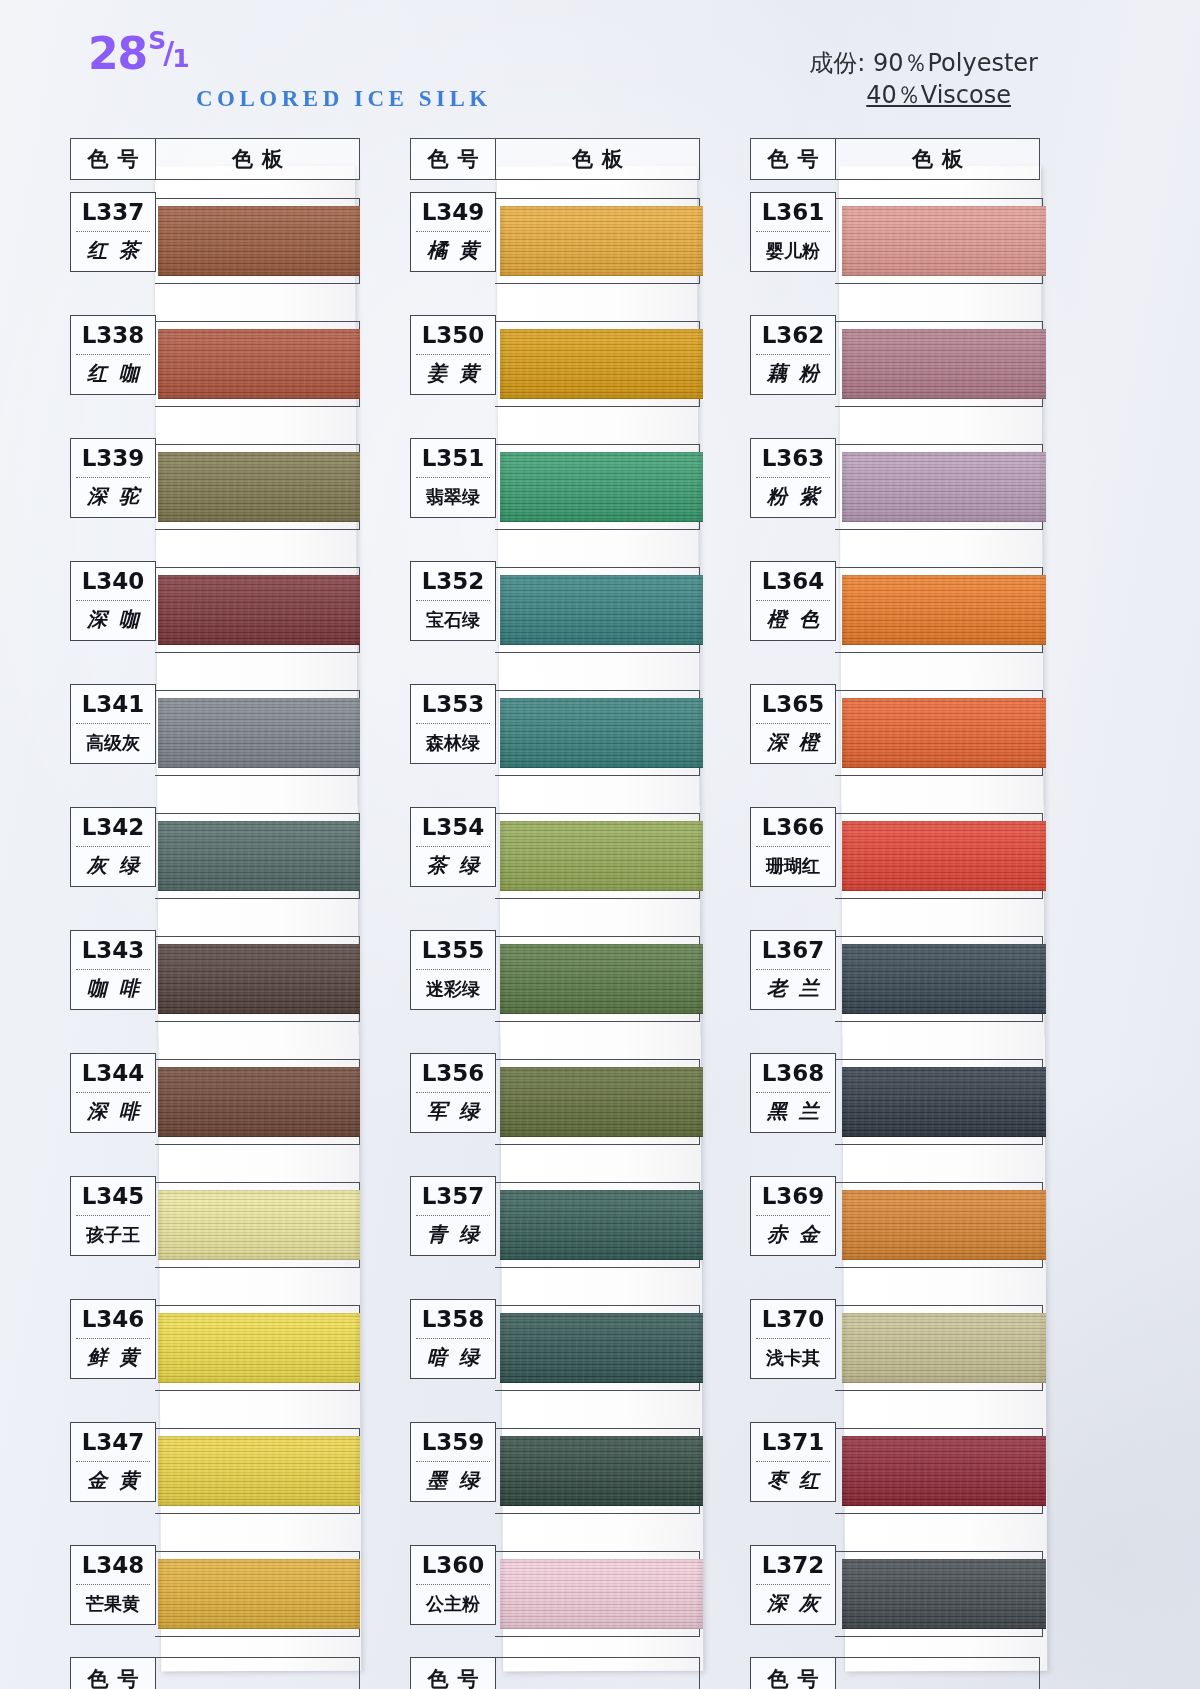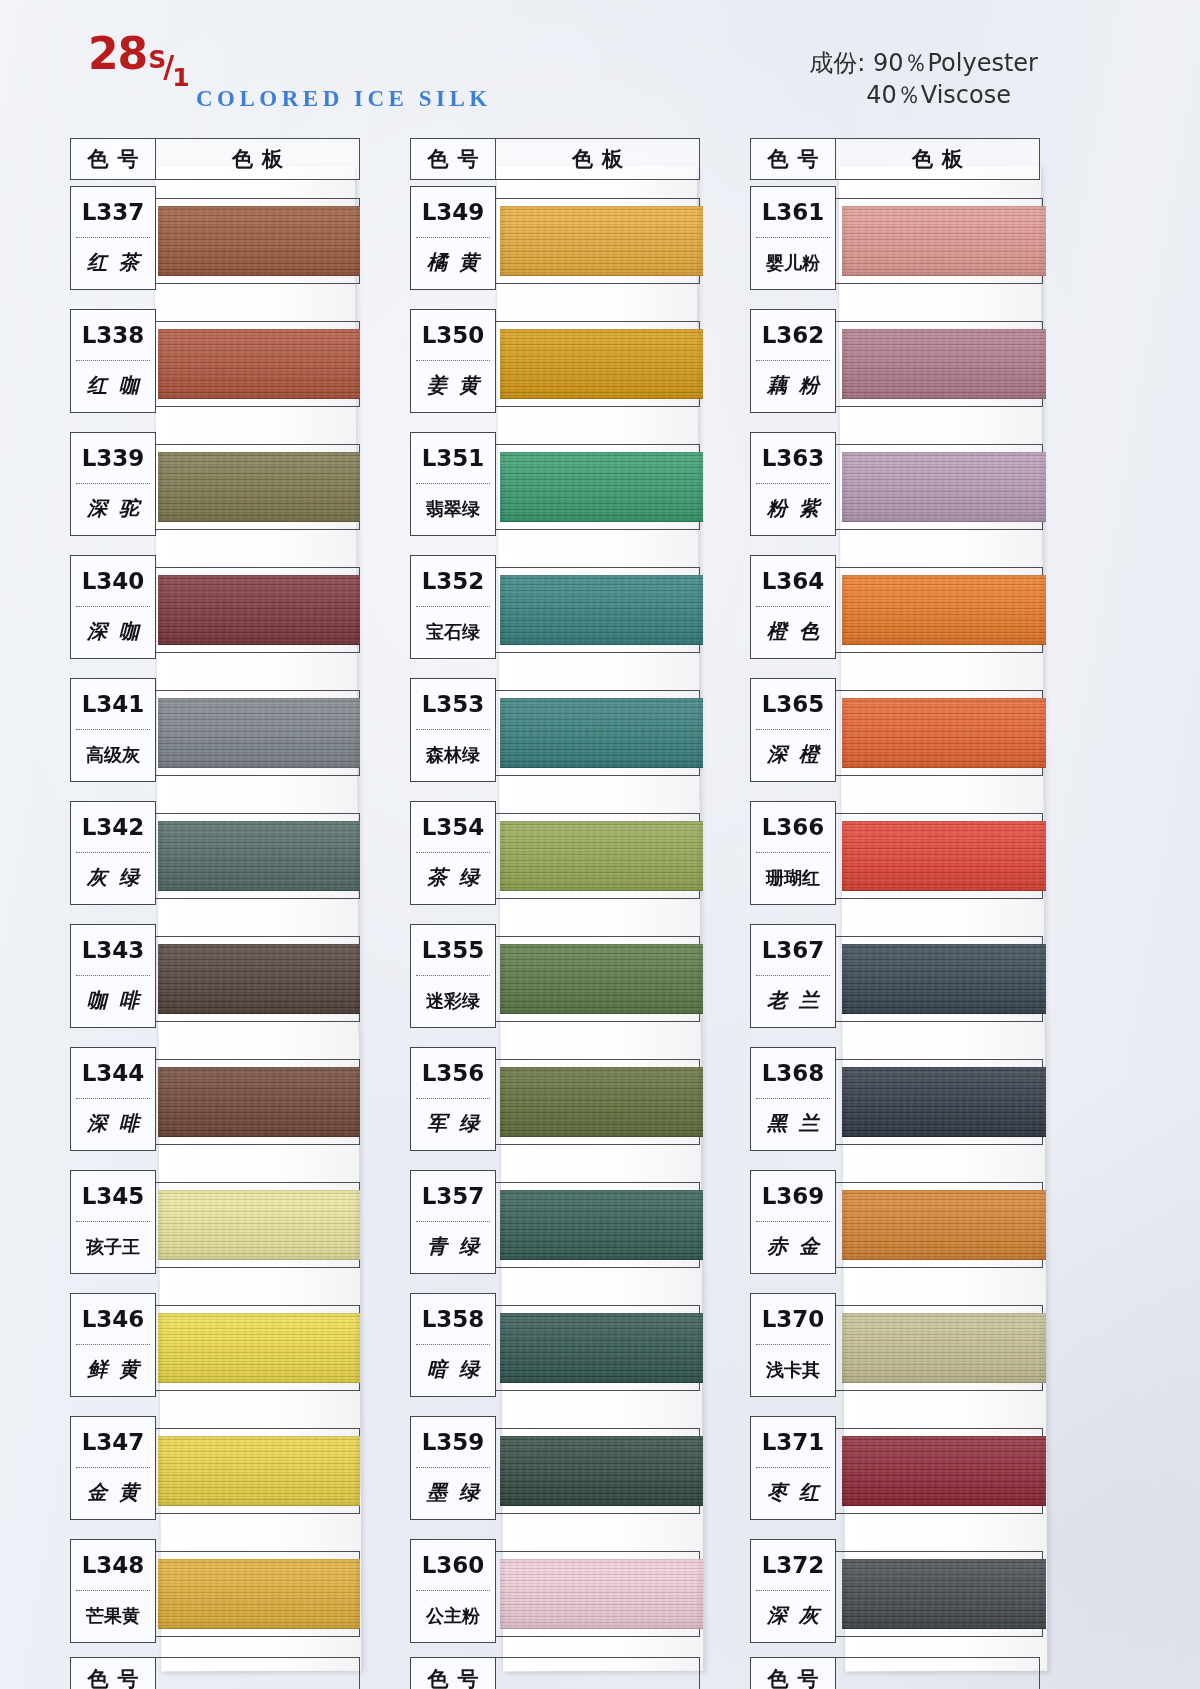--- a/index.html
+++ b/index.html
@@ -32,23 +32,23 @@
 
   .sheet { position: absolute; inset: 0; }
 
   
   .header { position: absolute; top: 0; left: 0; right: 0; height: 132px; }
 
   .brand {
     position: absolute;
     left: 88px;
     top: 32px;
-    color: #b91c1c;
+    color: #8b5cf6;
     display: flex;
-    align-items: flex-end;
+    align-items: flex-start;
     line-height: 1;
   }
   .brand .count {
     font-size: 44px;
     font-weight: 700;
     letter-spacing: -1px;
     font-family: "DejaVu Sans", sans-serif;
   }
   .brand .sup {
     font-size: 25px;
@@ -97,21 +97,21 @@
     position: absolute;
     right: 162px;
     top: 47px;
     text-align: left;
     color: #2d2f33;
     font-size: 24px;
     line-height: 1.34;
     font-family: "DejaVu Sans", sans-serif;
     font-weight: 400;
   }
-  .composition .line2 { padding-left: 57px; }
+  .composition .line2 { padding-left: 57px; text-decoration: underline; }
 
   
   .columns {
     position: absolute;
     top: 138px;
     left: 0;
     right: 0;
     bottom: 0;
   }
   .column { position: absolute; top: 0; width: 330px; height: 1540px; }
@@ -157,23 +157,23 @@
   }
   .head-code { width: 86px; }
   .head-board { flex: 1; border-left: none; background: rgba(255,255,255,0.55); text-align: right; }
 
   
   .entry { position: absolute; left: 0; width: 290px; height: 117px; z-index: 4; }
 
   .label {
     position: absolute;
     left: 0;
-    top: 0;
+    top: 6px;
     width: 86px;
-    height: 104px;
+    height: 80px;
     border: 1.4px solid #43464e;
     background: rgba(251,252,255,0.94);
     display: flex;
     flex-direction: column;
   }
   .label .code {
     flex: 1.02;
     display: flex;
     align-items: center;
     justify-content: center;

